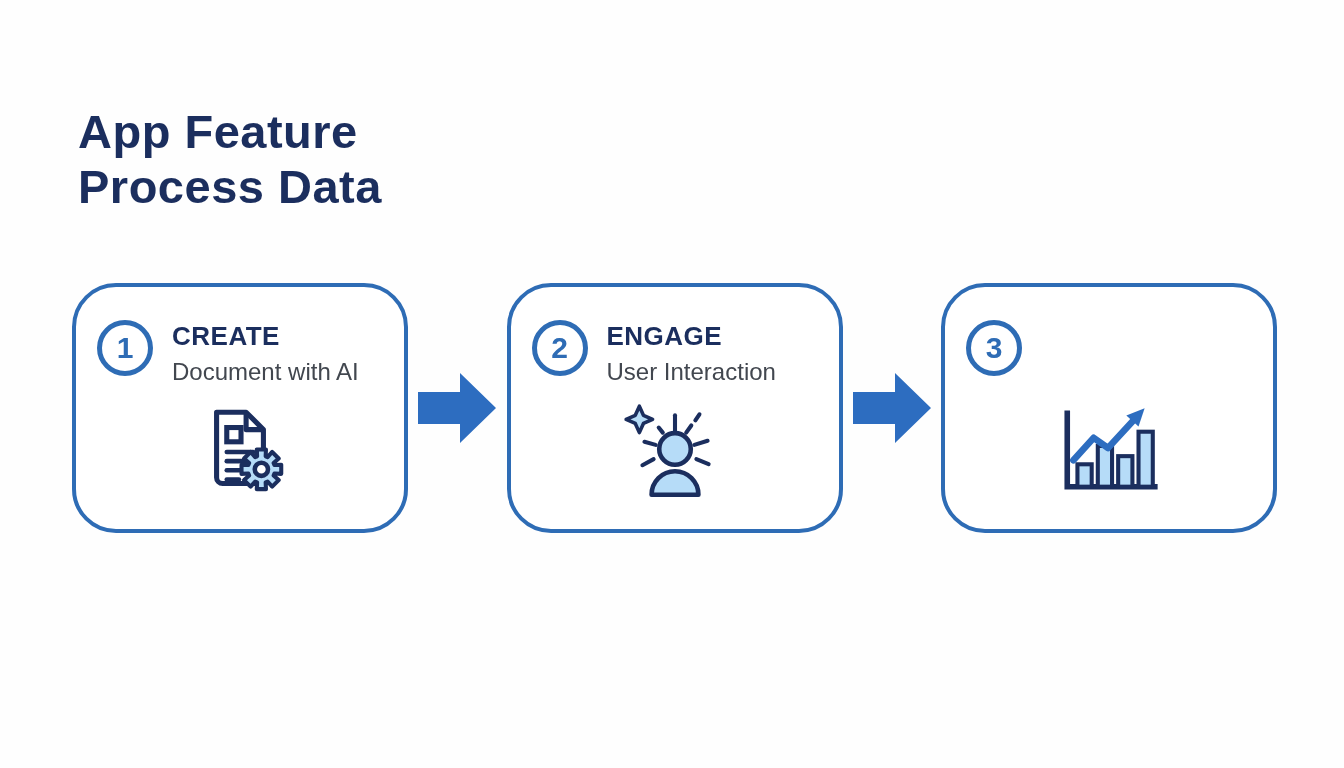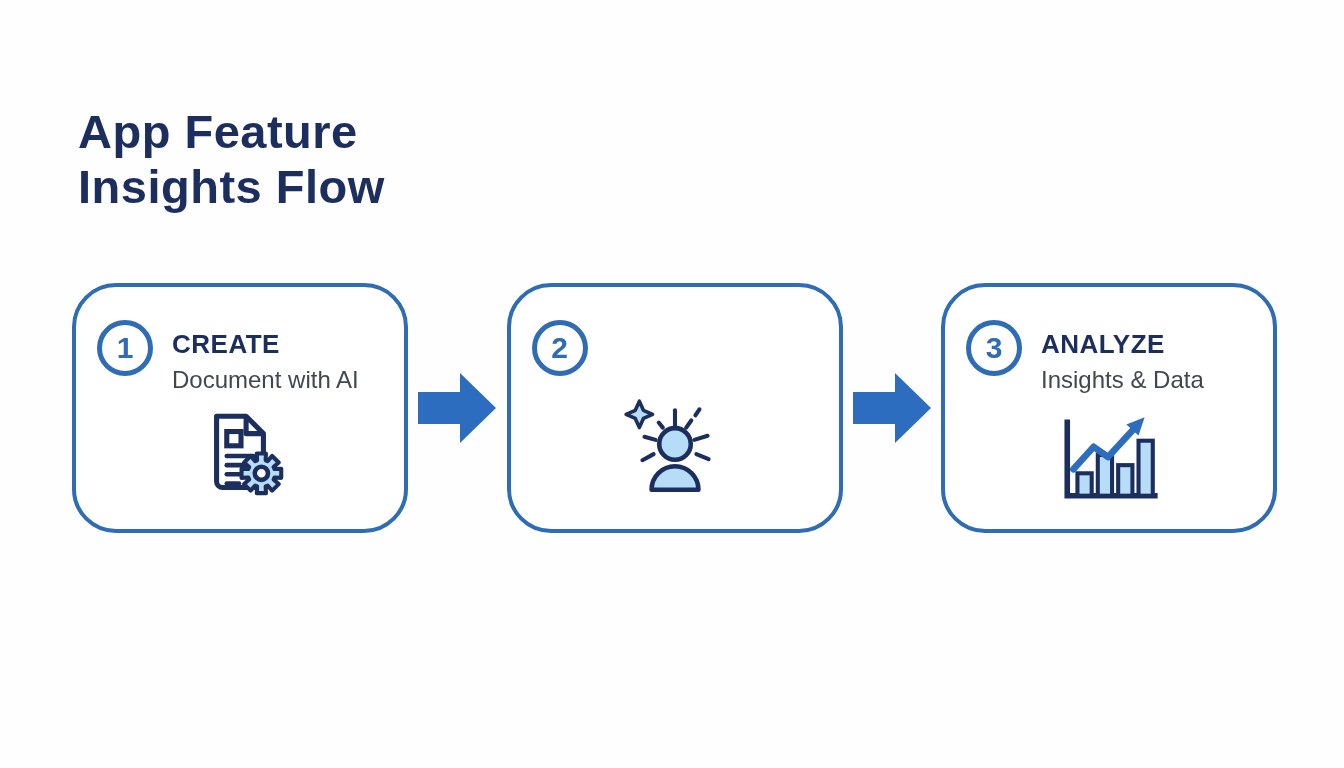--- a/index.html
+++ b/index.html
@@ -24,41 +24,41 @@
   }
 
   .card-head { display:flex; align-items:flex-start; padding:31px 10px 0 21px; }
 
   .num-circle {
     flex:none; width:56px; height:56px; border:5px solid var(--blue);
     border-radius:50%; display:flex; align-items:center; justify-content:center;
     font-size:30px; font-weight:bold; color:var(--blue); margin-top:2px;
   }
 
-  .card-titles { margin-left:19px; padding-top:3px;margin-top:8px; }
+  .card-titles { margin-left:19px; padding-top:3px; }
   .step-label { font-size:26px; font-weight:bold; color:var(--navy); letter-spacing:0.5px; }
   .step-sublabel { font-size:24px; color:var(--gray-text); margin-top:6px; }
 
   .icon-wrap { flex:1; display:flex; align-items:center; justify-content:center; padding-bottom:10px; }
 
   .connector { flex:none; display:flex; align-items:center; }
 
   
   .sNavy { stroke:var(--navy); fill:none; }
   .sNavyF { stroke:var(--navy); }
   .fillL { fill:var(--light-blue); }
   .fillW { fill:#ffffff; }
   .fArrow { fill:var(--arrow-blue); }
   .sArrow { stroke:var(--arrow-blue); fill:none; }
 </style>
 </head>
 <body>
 
 <h1 class="page-title">App Feature
-Insights Flow</h1>
+Process Data</h1>
 
 <div class="flow">
 
   <div class="card">
     <div class="card-head">
       <div class="num-circle">1</div>
       <div class="card-titles">
         <div class="step-label">CREATE</div>
         <div class="step-sublabel">Document with AI</div>
       </div>
@@ -82,20 +82,24 @@
 
   <div class="connector">
     <svg width="78" height="70" viewBox="0 0 78 70">
       <polygon points="0,19 42,19 42,0 78,35 42,70 42,51 0,51" class="fArrow"></polygon>
     </svg>
   </div>
 
   <div class="card">
     <div class="card-head">
       <div class="num-circle">2</div>
+      <div class="card-titles">
+        <div class="step-label">ENGAGE</div>
+        <div class="step-sublabel">User Interaction</div>
+      </div>
     </div>
     <div class="icon-wrap">
       <svg width="112" height="102" viewBox="0 0 110 100">
 
         <line x1="55" y1="28" x2="55" y2="13" class="sNavy" stroke-width="4" stroke-linecap="round"></line>
         <line x1="66" y1="30" x2="71" y2="23" class="sNavy" stroke-width="4" stroke-linecap="round"></line>
         <line x1="75" y1="18" x2="79" y2="12" class="sNavy" stroke-width="4" stroke-linecap="round"></line>
         <line x1="74" y1="42" x2="87" y2="38" class="sNavy" stroke-width="4" stroke-linecap="round"></line>
         <line x1="76" y1="56" x2="88" y2="61" class="sNavy" stroke-width="4" stroke-linecap="round"></line>
         <line x1="36" y1="42" x2="25" y2="39" class="sNavy" stroke-width="4" stroke-linecap="round"></line>
@@ -113,24 +117,20 @@
 
   <div class="connector">
     <svg width="78" height="70" viewBox="0 0 78 70">
       <polygon points="0,19 42,19 42,0 78,35 42,70 42,51 0,51" class="fArrow"></polygon>
     </svg>
   </div>
 
   <div class="card">
     <div class="card-head">
       <div class="num-circle">3</div>
-      <div class="card-titles">
-        <div class="step-label">ANALYZE</div>
-        <div class="step-sublabel">Insights &amp; Data</div>
-      </div>
     </div>
     <div class="icon-wrap">
       <svg width="112" height="102" viewBox="0 0 110 100">
 
         <path d="M14 16 V88 H100" class="sNavy" stroke-width="5.5" stroke-linecap="square" stroke-linejoin="miter"></path>
 
         <rect x="24" y="66" width="14" height="22" class="fillL sNavyF" stroke-width="4"></rect>
         <rect x="44" y="48" width="14" height="40" class="fillL sNavyF" stroke-width="4"></rect>
         <rect x="64" y="58" width="14" height="30" class="fillL sNavyF" stroke-width="4"></rect>
         <rect x="84" y="34" width="14" height="54" class="fillL sNavyF" stroke-width="4"></rect>

